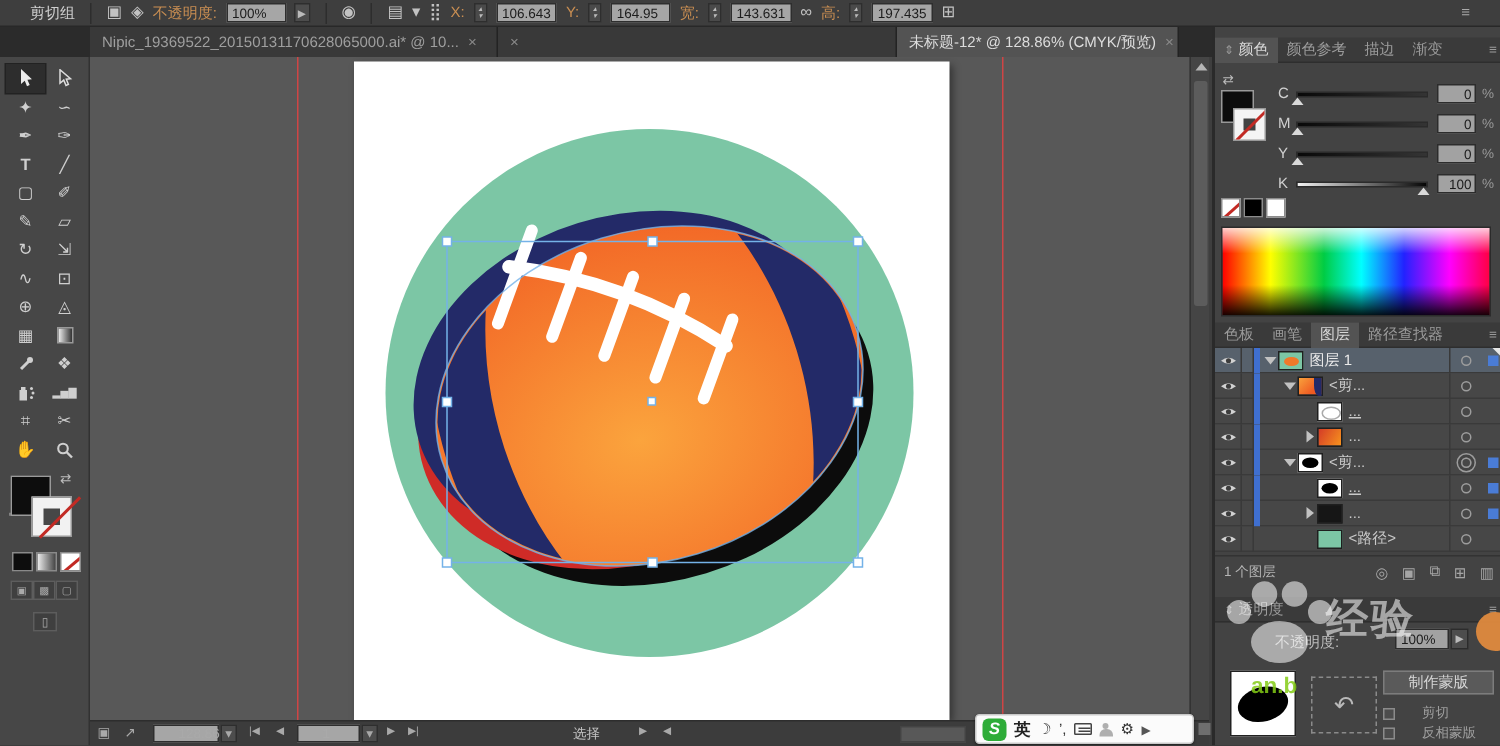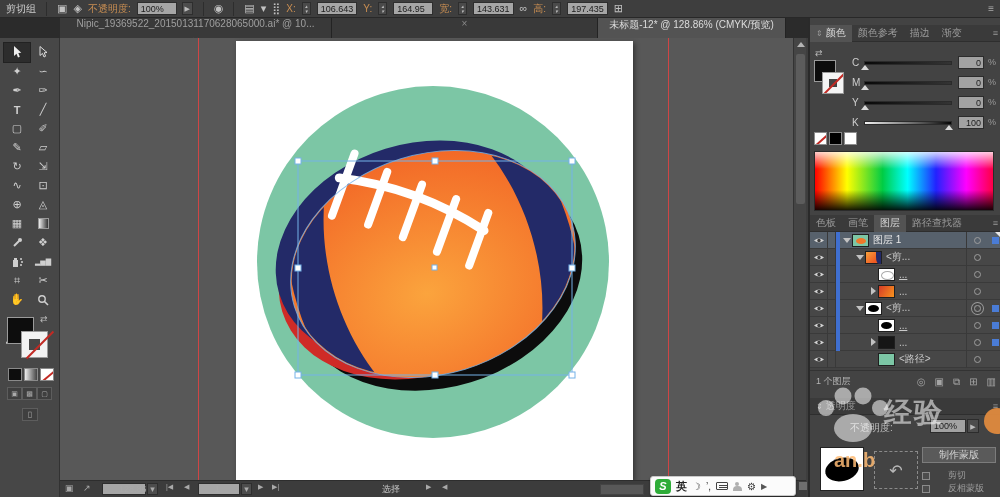--- a/index.html
+++ b/index.html
@@ -2,37 +2,37 @@
 <html><head>
 <meta charset="utf-8">
 <style>
   * { margin:0; padding:0; box-sizing:border-box; }
   body { background:#222; }
   #app { position:relative; width:1000px; height:497px; background:#3e3e3e;
          font-family:"Liberation Sans", sans-serif; overflow:hidden; color:#c8c8c8; font-size:10px; }
 
   
   .control-bar{position:absolute;left:0;top:0;width:1000px;height:18px;background:#3e3e3e;
-    border-bottom:1px solid #282828;display:flex;align-items:center;gap:6px;padding:0 6px;}
+    border-bottom:1px solid #282828;display:flex;align-items:center;gap:6px;padding:0 20px;}
   .cb-label{color:#cfcfcf;}
   .cb-sep{width:1px;height:14px;background:#2d2d2d;margin:0 4px;}
   .cb-iconbtn{color:#c2c2c2;font-size:11px;line-height:11px;cursor:default;}
   .cb-orange{color:#c98e52;}
   .valbox{background:#a6a6a6;color:#1c1c1c;font-size:9px;padding:1px 3px;min-width:40px;height:13px;
     border:1px solid #2e2e2e;display:inline-block;line-height:10px;}
   .dropbtn{width:11px;height:13px;background:#4d4d4d;border:1px solid #2e2e2e;color:#bbb;font-size:7px;
     display:inline-flex;align-items:center;justify-content:center;margin-left:-1px;}
   .spin{display:inline-flex;flex-direction:column;width:9px;height:13px;background:#4a4a4a;border:1px solid #2e2e2e;
     color:#bbb;font-size:5px;line-height:5px;align-items:center;justify-content:center;}
   .cb-right{margin-left:auto;color:#aaa;}
 
   
   .tab-bar{position:absolute;left:0;top:18px;width:1000px;height:20px;background:#2b2b2b;display:flex;}
   .tab{height:20px;padding:0 8px;display:flex;align-items:center;gap:6px;background:#393939;color:#9f9f9f;
-    border-right:1px solid #232323;white-space:nowrap;overflow:hidden;font-size:10px;flex-direction:column;}
+    border-right:1px solid #232323;white-space:nowrap;overflow:hidden;font-size:10px;}
   .tab.active{background:#535353;color:#dcdcdc;}
   .tab .close{color:#8a8a8a;font-size:10px;}
   .tab1{width:272px;margin-left:60px;}
   .tab2{width:266px;}
   .tab3{width:188px;}
   .tab-overflow{position:absolute;right:10px;top:3px;color:#a5a5a5;font-size:10px;}
 
   
   .tools-panel{position:absolute;left:0;top:38px;width:60px;height:459px;background:#474747;border-right:1px solid #323232;}
   .tool-grid{position:absolute;left:4px;top:5px;display:grid;grid-template-columns:26px 26px;grid-auto-rows:19px;}
@@ -163,21 +163,21 @@
   .tp-btn{position:absolute;left:112px;top:429px;width:74px;height:16px;background:#5a5a5a;border:1px solid #7c7c7c;
      color:#d5d5d5;font-size:10px;display:flex;align-items:center;justify-content:center;}
   .tp-check{position:absolute;left:112px;color:#9f9f9f;font-size:9px;display:flex;align-items:center;gap:18px;}
   .tp-check .box{width:8px;height:8px;border:1px solid #8b8b8b;background:#4c4c4c;}
   .tp-c1{top:451px;} .tp-c2{top:464px;}
 
   
   .wm{position:absolute;pointer-events:none;}
   .wm-paw{left:812px;top:386px;opacity:.55;}
   .wm-brand{left:884px;top:394px;color:#fff;opacity:.55;font-size:28px;font-weight:bold;letter-spacing:2px;}
-  .wm-frag{left:834px;top:449px;color:#fdba74;opacity:.85;font-size:20px;font-weight:bold;}
+  .wm-frag{left:834px;top:449px;color:#84cc16;opacity:.85;font-size:15px;font-weight:bold;}
   .wm-dot{left:984px;top:408px;width:26px;height:26px;border-radius:50%;background:#df8a3e;opacity:.95;}
 
   
   .ime{position:absolute;left:650px;top:476px;width:146px;height:20px;background:#fbfbfb;border:1px solid #c9c9c9;
      border-radius:3px;display:flex;align-items:center;gap:5px;padding:0 4px;box-shadow:0 1px 2px rgba(0,0,0,.4);}
   .ime .slogo{width:16px;height:15px;background:#2eac38;border-radius:4px;color:#fff;font-weight:bold;font-size:11px;
      display:flex;align-items:center;justify-content:center;font-style:italic;}
   .ime .zh{color:#222;font-size:11px;font-weight:bold;}
   .ime .ic{color:#333;font-size:10px;}
   .ime .kbd{width:12px;height:8px;border:1px solid #444;border-radius:1px;position:relative;}

